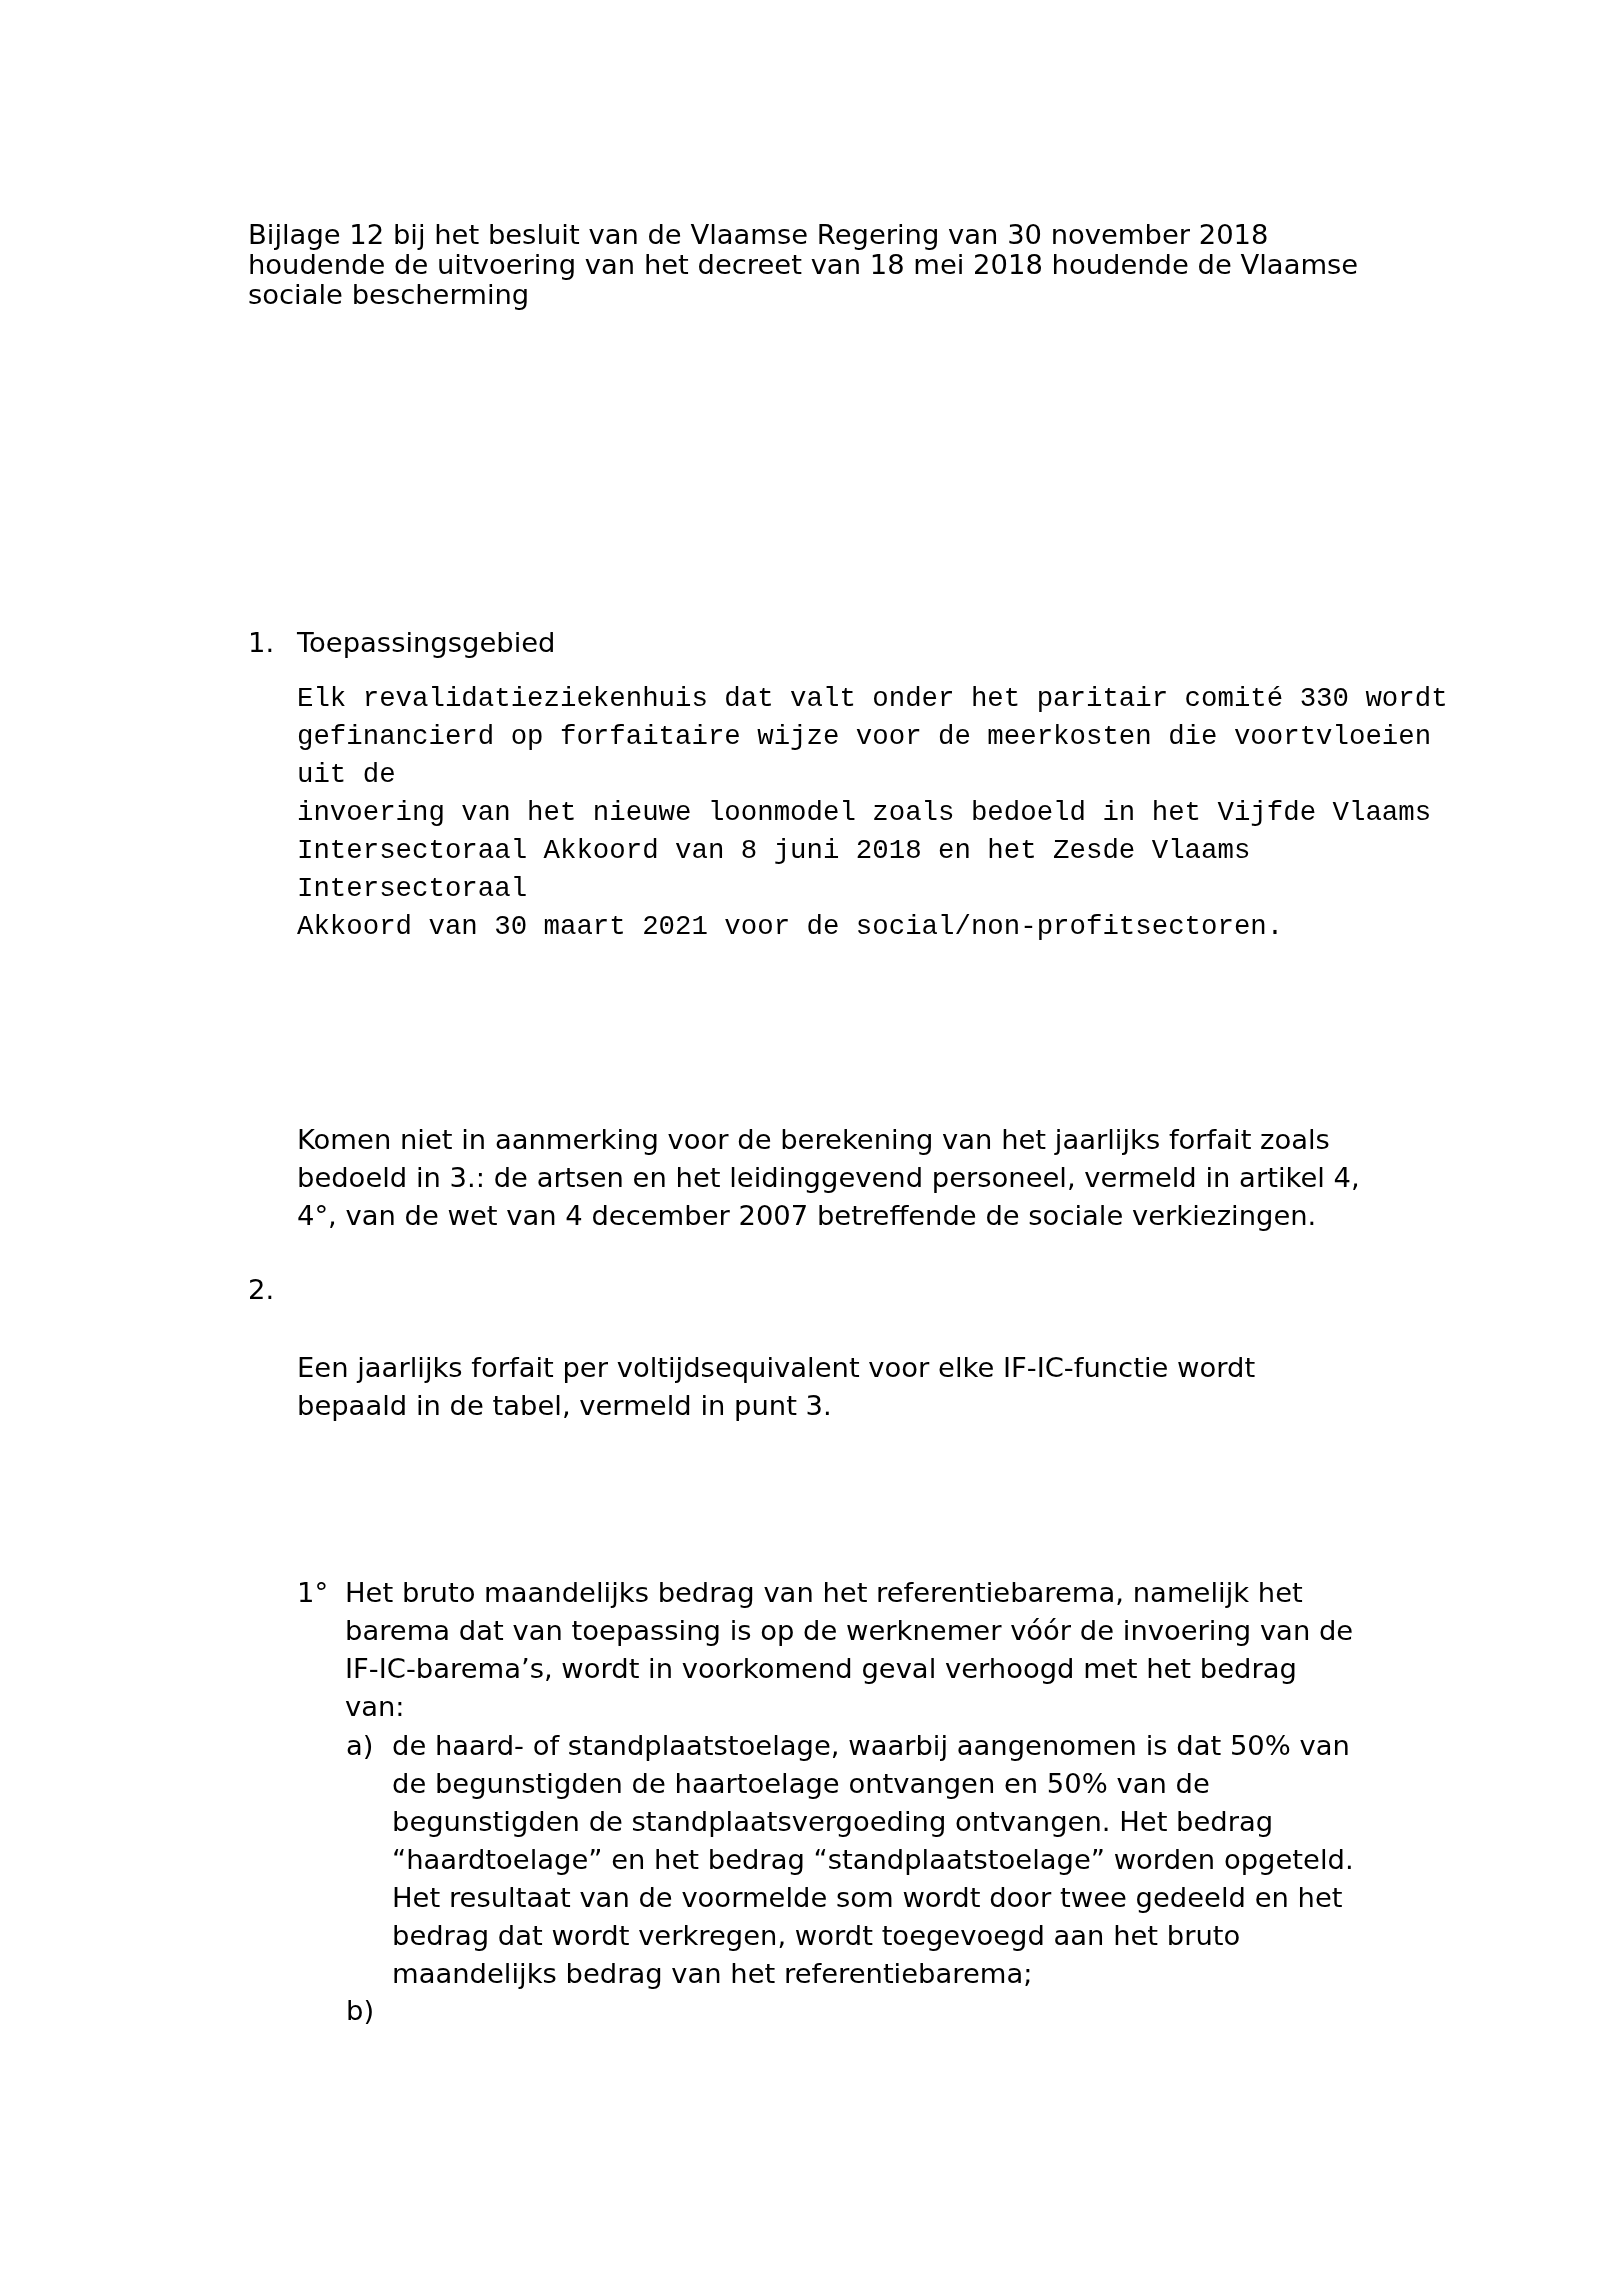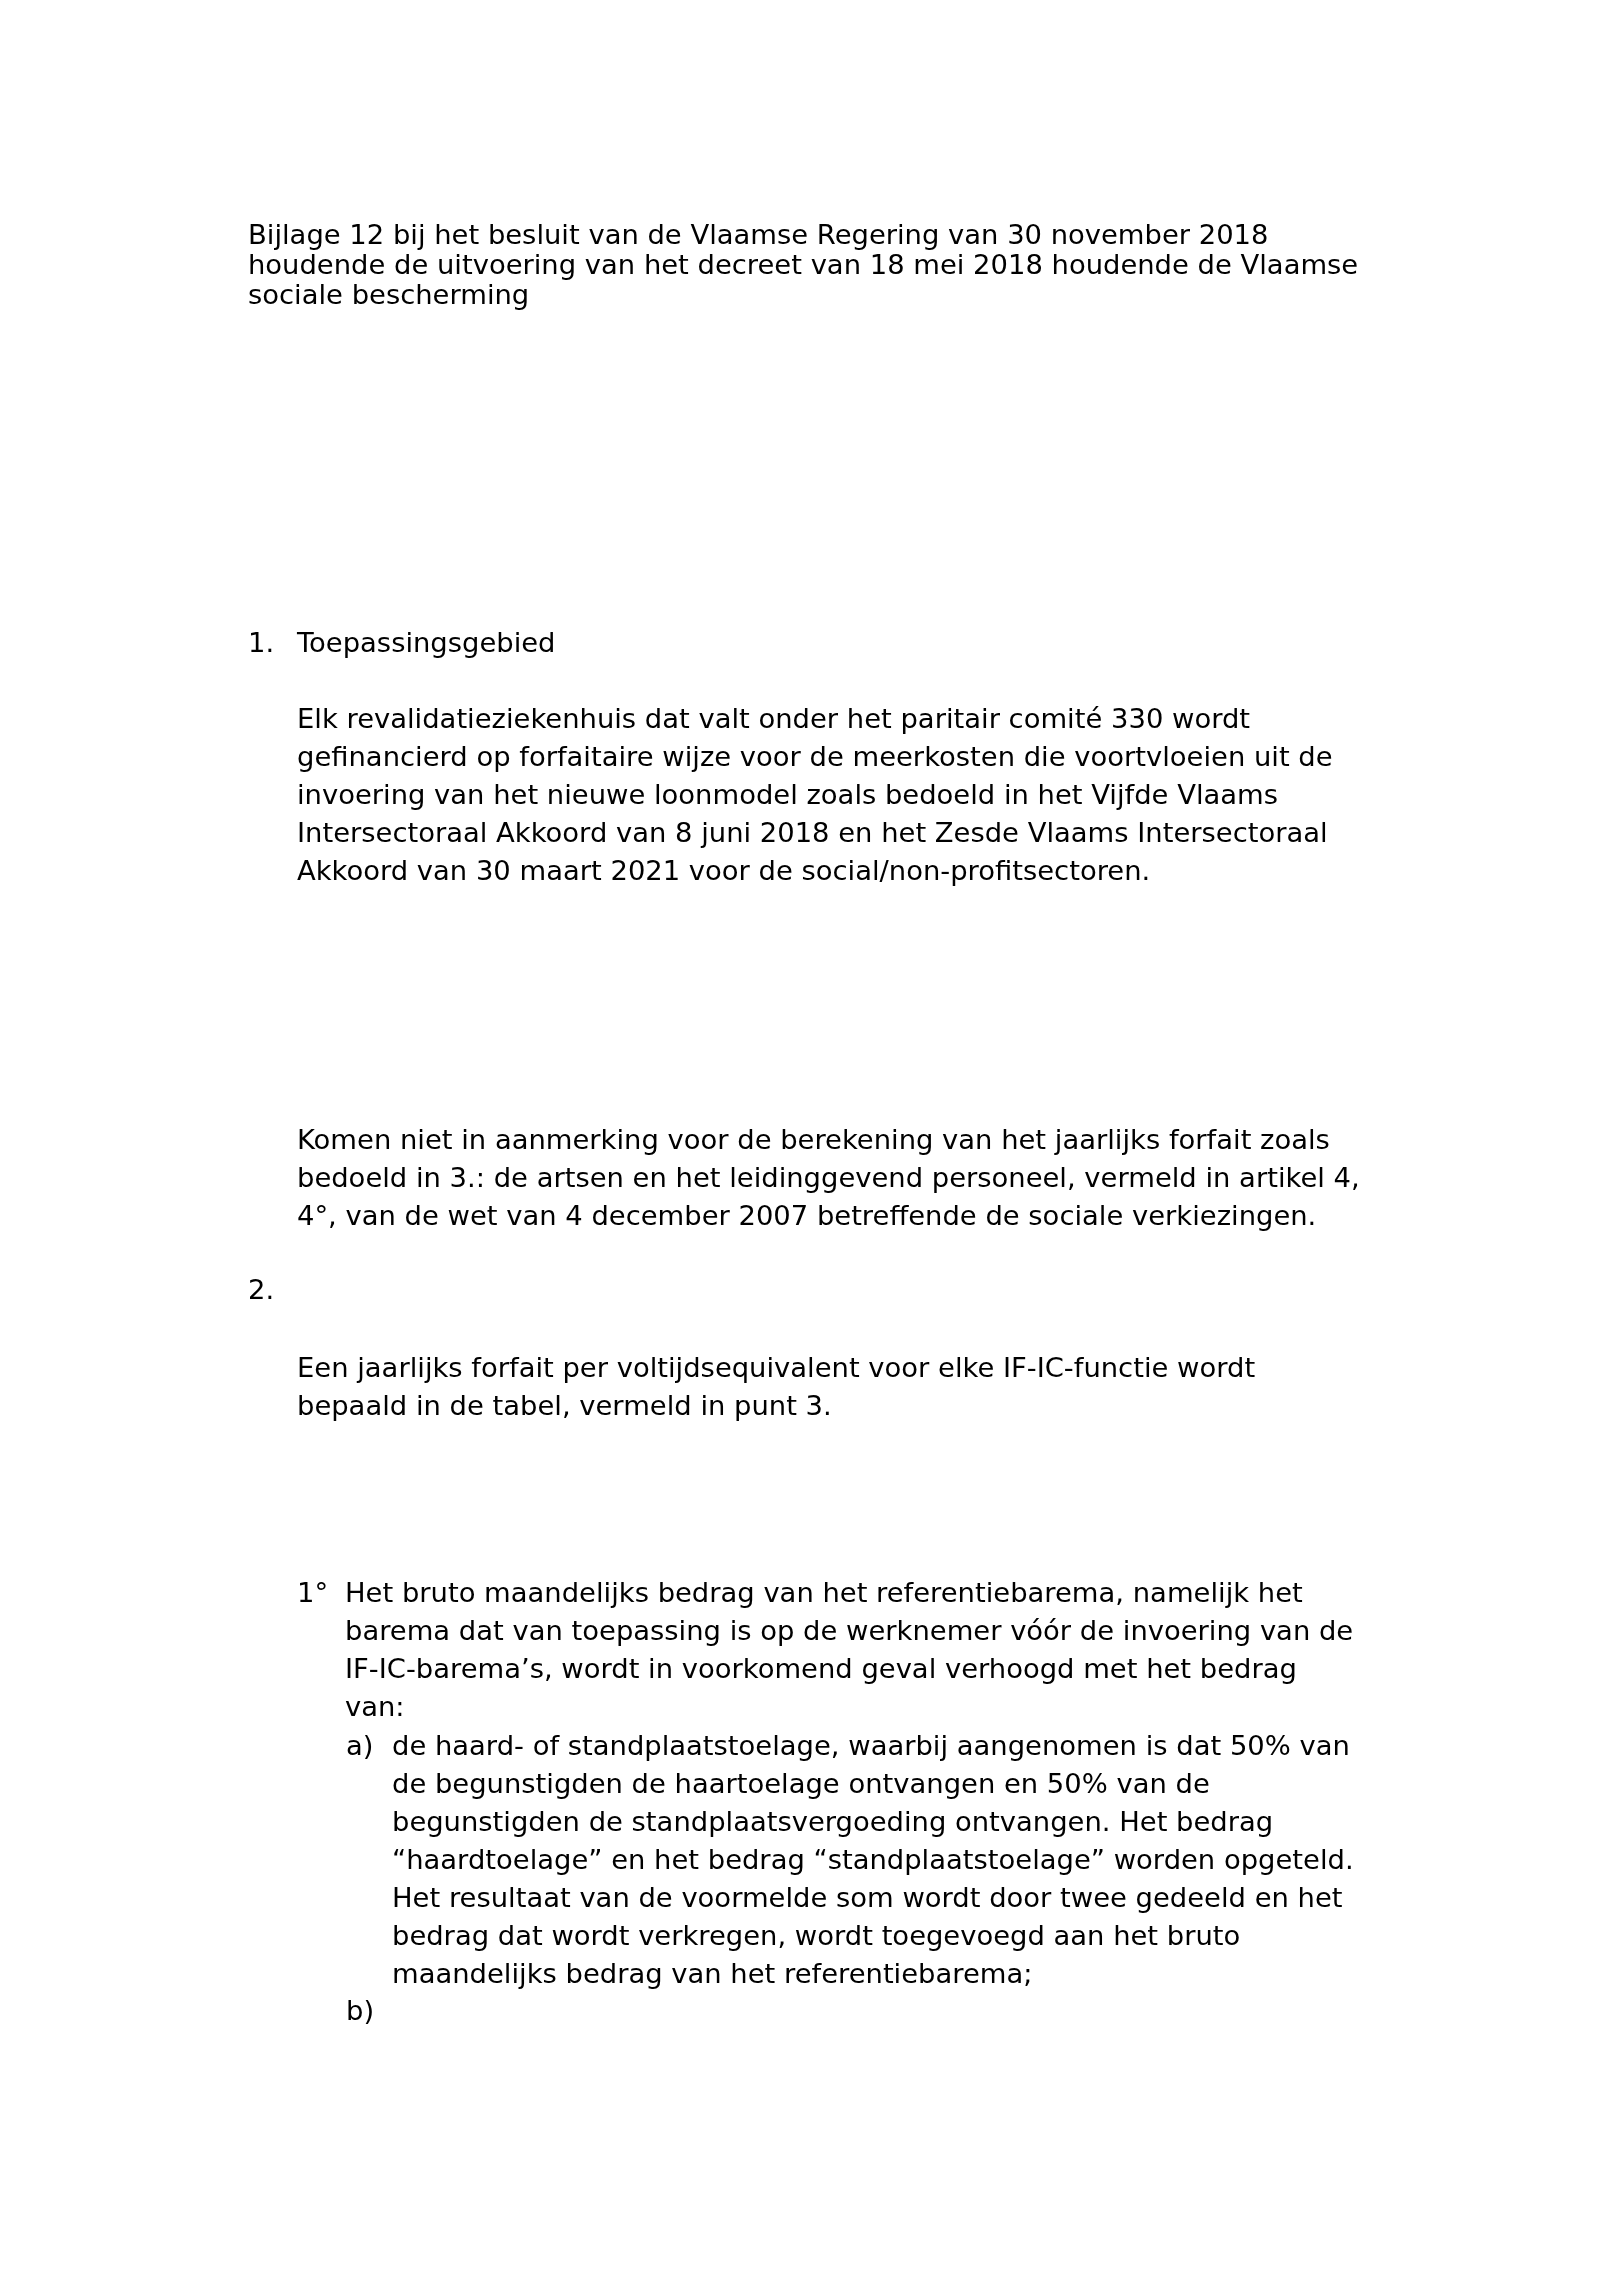--- a/index.html
+++ b/index.html
@@ -31,21 +31,21 @@
   .preamble { top: 173px;  line-height: 30px; margin-top: 47px; }
   .doc-title { top: 312px; line-height: 35px; }
 
   .h-row { display: flex; align-items: flex-start; line-height: 37px; }
   .heading-1 { top: 624px; }
   .heading-2 { top: 1271px; }
   .num-marker { flex: 0 0 49px; }
 
   .para { line-height: 38px; }
   .indent-1 { left: 297px; width: 1186px; }
-  .para-1 { top: 700px; }
+  .para-1 { top: 680px; font-family: Liberation Mono, monospace; }
   .para-2 { top: 928px; }
   .para-3 { top: 1121px; }
   .para-4 { top: 1349px; }
   .para-5 { top: 1464px; }
 
   .item-row { display: flex; align-items: flex-start; line-height: 38px; }
   .item-1deg { top: 1574px; left: 297px; width: 1186px; }
   .deg-marker { flex: 0 0 48px; }
   .sub-item { left: 346px; width: 1137px; }
   .sub-a { top: 1727px; }

